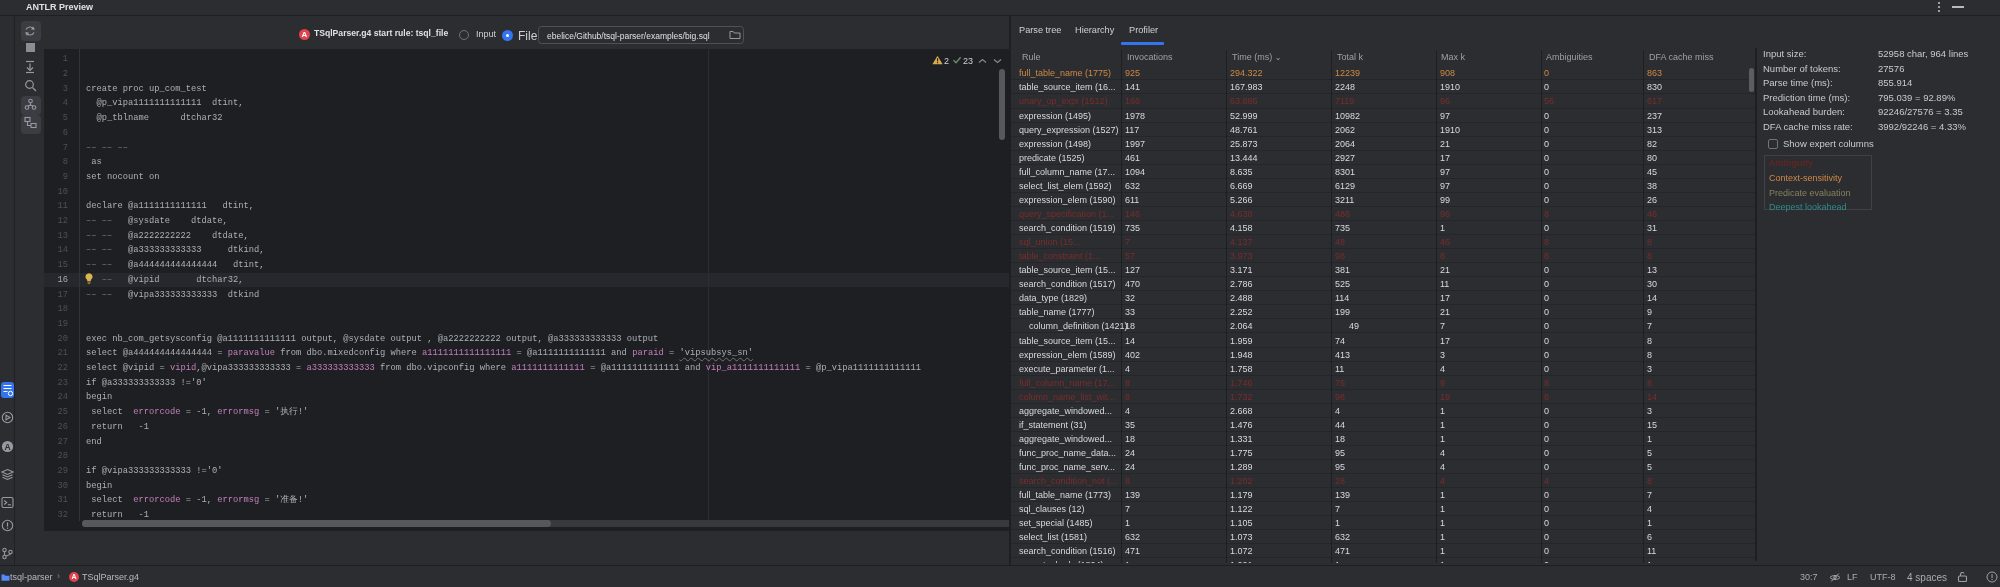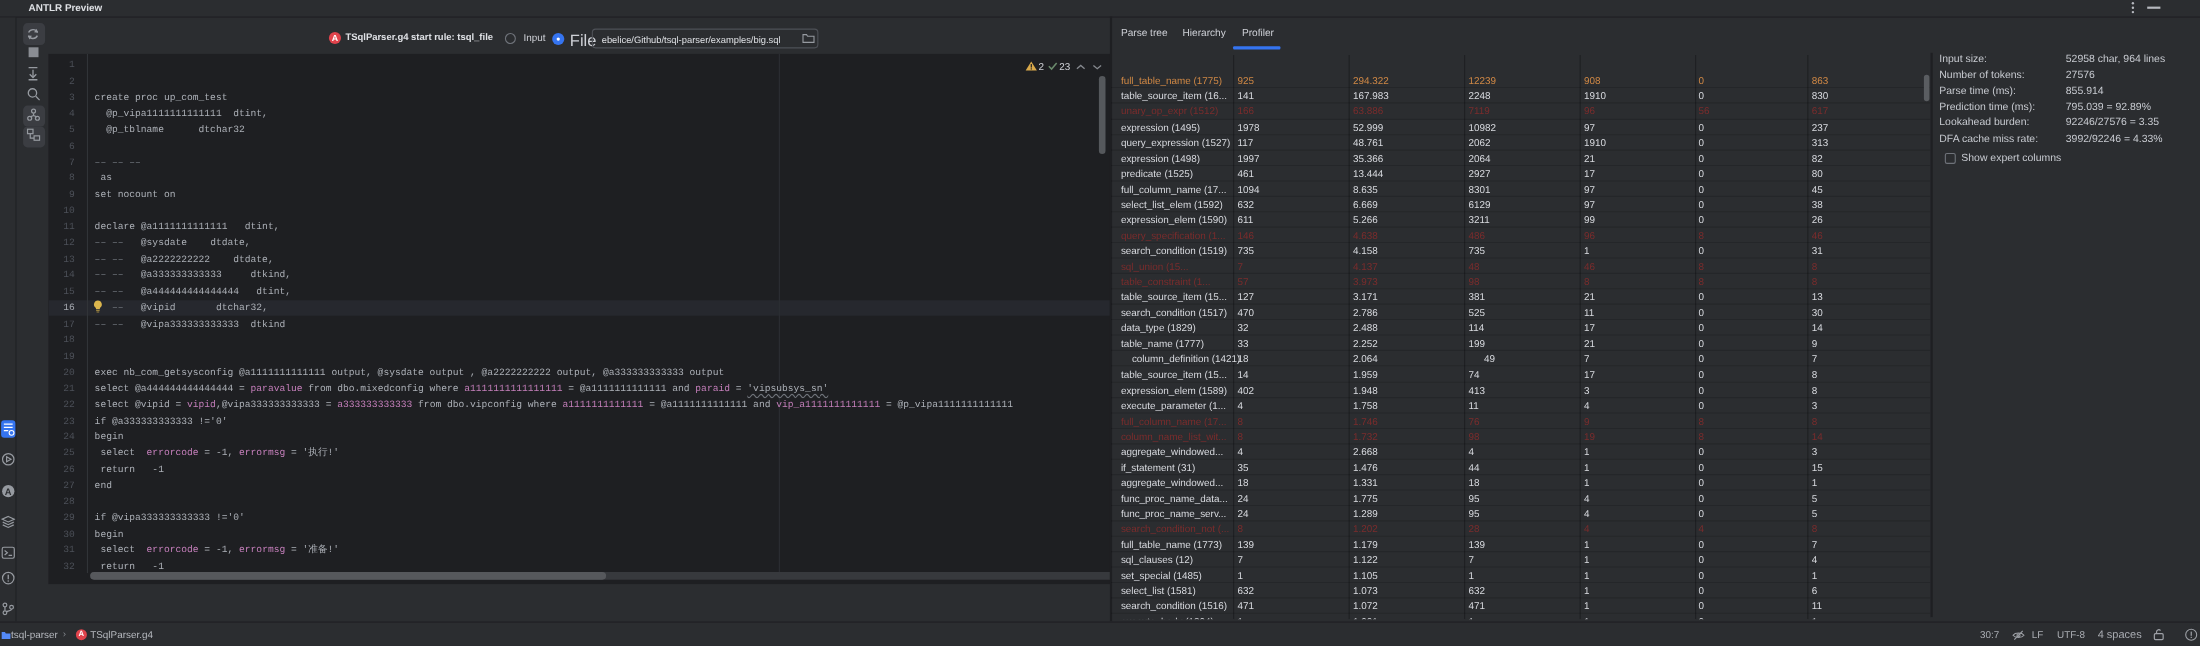--- a/index.html
+++ b/index.html
@@ -126,21 +126,21 @@
       </g>
     </svg>
 
   <div style="position:absolute;left:299px;top:28.5px;width:11.0px;height:11.0px;border-radius:50%;background:#e0434c"></div>
     <div style="position:absolute;left:299px;top:28.5px;width:11.0px;height:11.0px;color:#fff;font:bold 8px 'Liberation Sans',sans-serif;text-align:center;line-height:11.0px">A</div>
   <div class="abs" style="left:314px;top:28px;font-size:8.6px;font-weight:bold;color:#dfe1e5">TSqlParser.g4 start rule: tsql_file</div>
   <div class="abs" style="left:459px;top:29.5px;width:10px;height:10px;border-radius:50%;border:1.3px solid #6f737a"></div>
   <div class="abs" style="left:476px;top:28.5px;font-size:9px;color:#ced0d6">Input</div>
   <div class="abs" style="left:502px;top:29.5px;width:11px;height:11px;border-radius:50%;background:#3574f0"></div>
   <div class="abs" style="left:506px;top:33.5px;width:3px;height:3px;border-radius:50%;background:#fff"></div>
-  <div class="abs" style="left:518px;top:28.5px;font-size:15px;color:#ced0d6">File</div>
+  <div class="abs" style="left:518px;top:28.5px;font-size:12px;color:#ced0d6">File</div>
   <div class="abs" style="left:538px;top:26px;width:206px;height:17.5px;border:1px solid #4e5157;border-radius:3.5px">
     <div class="abs" style="left:8px;top:4px;font-size:8.5px;color:#dfe1e5">ebelice/Github/tsql-parser/examples/big.sql</div>
   </div>
   <svg width="12" height="11" viewBox="0 0 12 11" style="position:absolute;left:729px;top:29px">
       <path d="M1 2.5 h3.2 l1 1.5 H11 v5.5 H1 Z" fill="none" stroke="#969aa0" stroke-width="1"></path>
     </svg>
 
   <div class="abs" style="left:44px;top:48.5px;width:965px;height:482px;background:#1e1f22;overflow:hidden">
     <div class="abs" style="left:0;top:224.3px;width:965px;height:14.7px;background:#26282e"></div>
     <div class="abs" style="left:35px;top:0;width:1px;height:472px;background:#313438"></div>
@@ -238,20 +238,29 @@
   <div class="abs" style="left:963px;top:55.5px;font-size:9px;color:#ced0d6">23</div>
 
   <div class="abs" style="left:1009px;top:15px;width:1.5px;height:550px;background:#1e1f22"></div>
 
   <div class="abs" style="left:1019px;top:24.5px;font-size:9.2px;color:#ced0d6">Parse tree</div>
   <div class="abs" style="left:1075px;top:24.5px;font-size:9.2px;color:#ced0d6">Hierarchy</div>
   <div class="abs" style="left:1129px;top:24.5px;font-size:9.2px;color:#ced0d6">Profiler</div>
   <div class="abs" style="left:1121px;top:42px;width:43px;height:2.5px;background:#3574f0;border-radius:1px"></div>
 
   <div class="abs" style="left:1010px;top:50px;width:745px;height:513px;overflow:hidden">
+    <div class="abs" style="top:0;left:0;width:745px;height:16px;font-size:9px;line-height:14px;color:#9da0a6">
+      <span class="abs" style="left:12px">Rule</span>
+      <span class="abs" style="left:117px">Invocations</span>
+      <span class="abs" style="left:222px">Time (ms)  <span style="font-size:8px">⌄</span></span>
+      <span class="abs" style="left:327px">Total k</span>
+      <span class="abs" style="left:431px">Max k</span>
+      <span class="abs" style="left:536px">Ambiguities</span>
+      <span class="abs" style="left:639px">DFA cache miss</span>
+    </div>
     <div class="vsep" style="left:110.5px"></div>
 <div class="vsep" style="left:216px"></div>
 <div class="vsep" style="left:320.5px"></div>
 <div class="vsep" style="left:426px"></div>
 <div class="vsep" style="left:531px"></div>
 <div class="vsep" style="left:633px"></div>
     <div class="trow ro" style="top:16.37px">
         <span style="left:9px">full_table_name (1775)</span>
         <span style="left:115px">925</span>
         <span style="left:220px">294.322</span>
@@ -292,21 +301,21 @@
         <span style="left:115px">117</span>
         <span style="left:220px">48.761</span>
         <span style="left:325px">2062</span>
         <span style="left:430px">1910</span>
         <span style="left:534px">0</span>
         <span style="left:637px">313</span>
       </div>
 <div class="trow rw" style="top:86.67px">
         <span style="left:9px">expression (1498)</span>
         <span style="left:115px">1997</span>
-        <span style="left:220px">35.366</span>
+        <span style="left:220px">25.873</span>
         <span style="left:325px">2064</span>
         <span style="left:430px">21</span>
         <span style="left:534px">0</span>
         <span style="left:637px">82</span>
       </div>
 <div class="trow rw" style="top:100.73px">
         <span style="left:9px">predicate (1525)</span>
         <span style="left:115px">461</span>
         <span style="left:220px">13.444</span>
         <span style="left:325px">2927</span>
@@ -599,20 +608,26 @@
 <div class="strow" style="top:105.0px">
         <span class="slab">Lookahead burden:</span>
         <span class="sval">92246/27576 = 3.35</span>
       </div>
 <div class="strow" style="top:119.5px">
         <span class="slab">DFA cache miss rate:</span>
         <span class="sval">3992/92246 = 4.33%</span>
       </div>
     <div class="abs" style="left:12px;top:139px;width:10px;height:10px;border:1px solid #6f737a;border-radius:2px"></div>
     <div class="abs" style="left:27px;top:138px;font-size:9.5px;color:#c7cad0">Show expert columns</div>
+    <div class="abs" style="left:8px;top:155px;width:108px;height:55px;border:1px solid #3f4146">
+      <div class="abs" style="left:4px;top:2px;font-size:9px;color:#5f2525;font-weight:bold">Ambiguity</div>
+      <div class="abs" style="left:4px;top:17px;font-size:9px;color:#d08845">Context-sensitivity</div>
+      <div class="abs" style="left:4px;top:31.5px;font-size:9px;color:#85815c">Predicate evaluation</div>
+      <div class="abs" style="left:4px;top:46px;font-size:9px;color:#2f8c8c">Deepest lookahead</div>
+    </div>
   </div>
 
 
   <div class="abs" style="left:0;top:565px;width:2000px;height:22px;background:#2b2d30;border-top:1.5px solid #1e1f22">
     <svg width="9" height="9" viewBox="0 0 9 9" style="position:absolute;left:1px;top:6.5px">
         <path d="M0.5 1.5 h3 l0.8 1.3 H8.5 v5 H0.5 Z" fill="#548af7"></path>
       </svg>
     <div class="abs" style="left:10px;top:5.5px;font-size:9px;color:#b6b9bf">tsql-parser</div>
     <div class="abs" style="left:57px;top:5px;font-size:9px;color:#85888e">›</div>
     <div style="position:absolute;left:69px;top:6px;width:10px;height:10px;border-radius:50%;background:#e0434c"></div>

